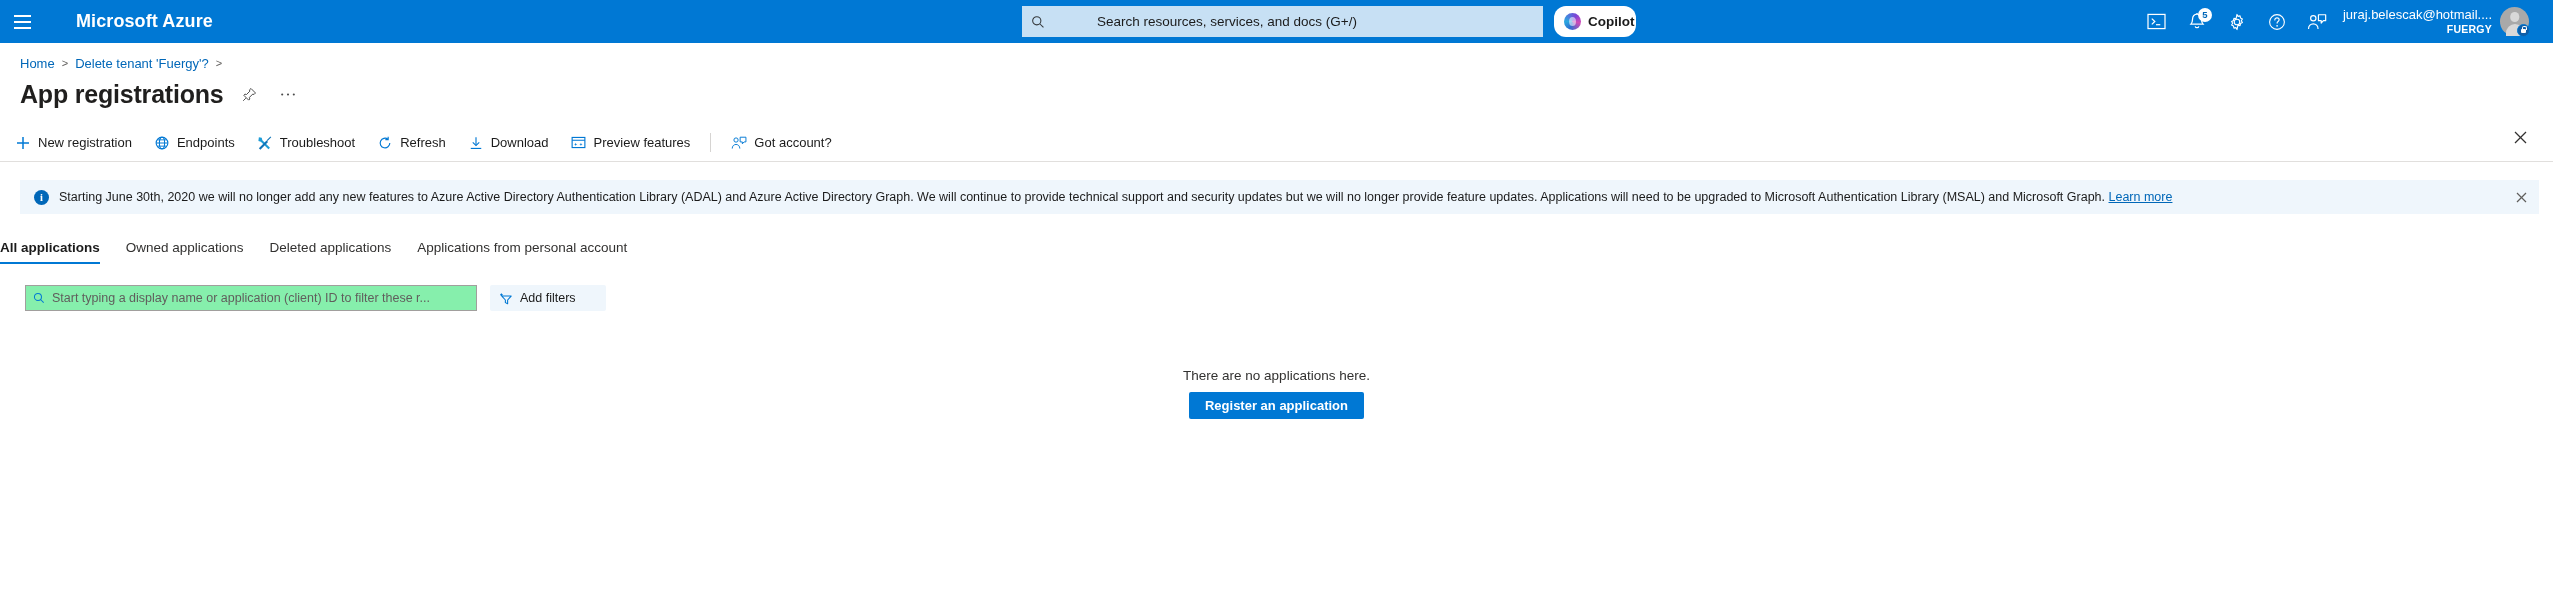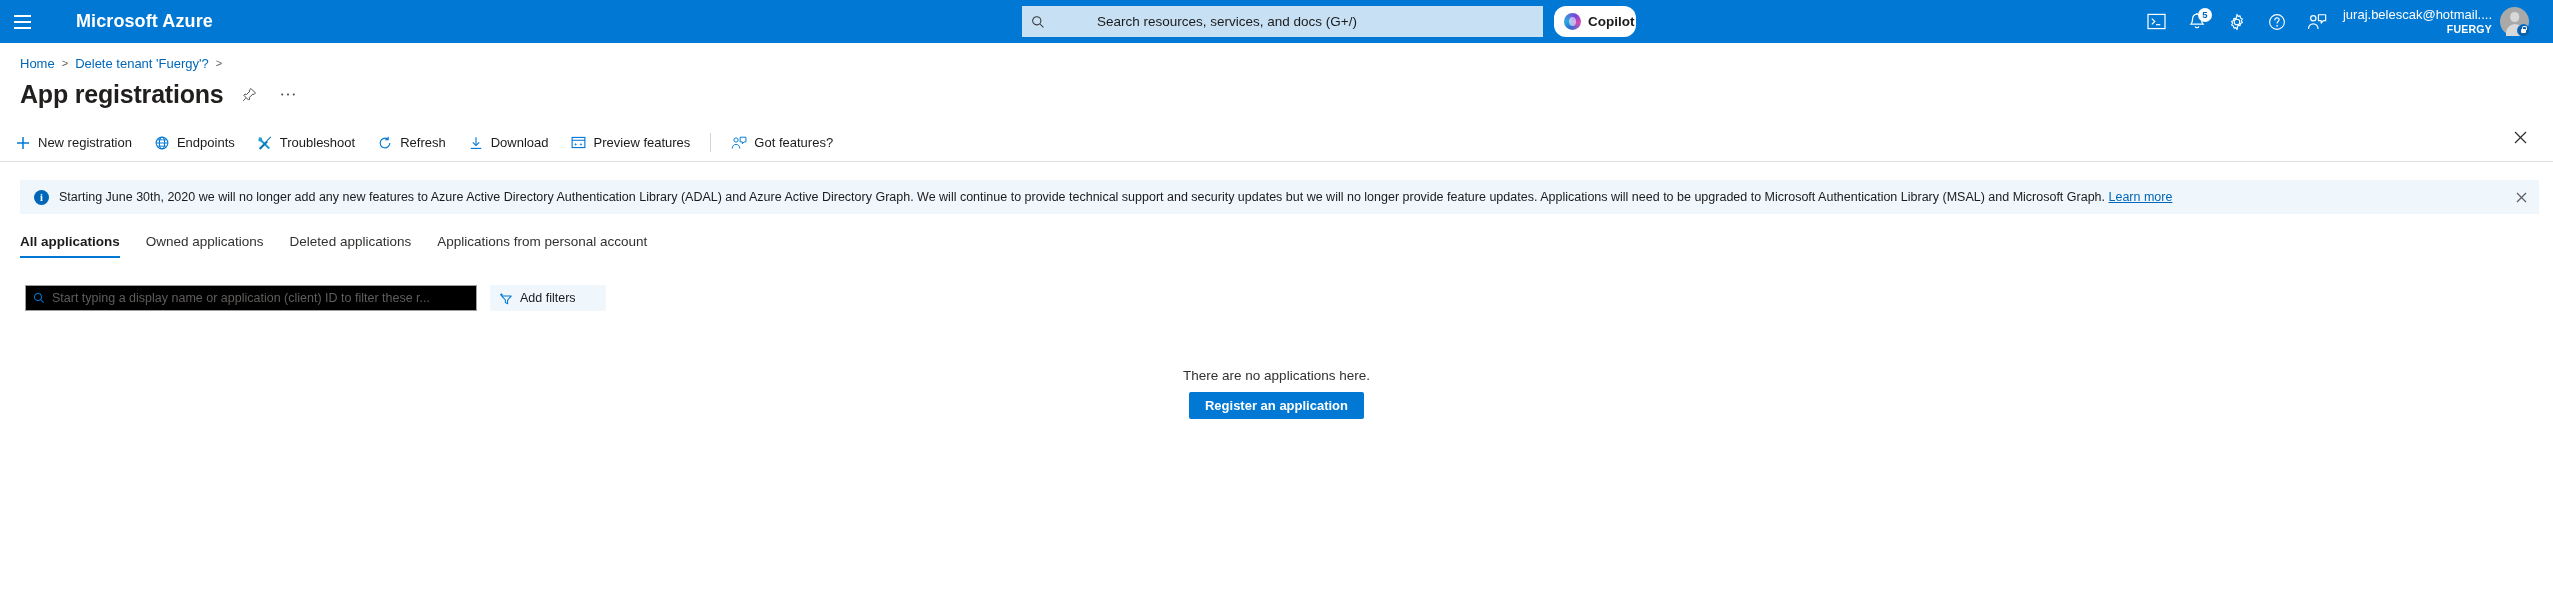--- a/index.html
+++ b/index.html
@@ -327,23 +327,22 @@
     transform: translateY(-50%);
     width: 24px; height: 24px;
     display: flex; align-items: center; justify-content: center;
     cursor: pointer;
     color: #605e5c;
   }
 
   
   .tabs {
     display: flex;
-    align-items: flex-start;
+    align-items: center;
     gap: 0;
-    padding-left: 20px;
     margin-top: 20px;
     height: 36px;
     border-bottom: none;
   }
   .tab {
     position: relative;
     padding: 0 13px 9px 13px;
     font-size: 13.5px;
     color: #323130;
     cursor: pointer;
@@ -370,21 +369,21 @@
     align-items: center;
     gap: 13px;
     padding-left: 25px;
     margin-top: 14px;
     height: 28px;
   }
   .filter-input {
     width: 452px;
     height: 26px;
     border: 1px solid #a19f9d;
-    background: #000000;
+    background: #86efac;
     display: flex;
     align-items: center;
     padding: 0 7px;
     cursor: text;
   }
   .filter-input .mag { margin-right: 7px; color: #0078d4; flex: 0 0 auto; }
   .filter-input .ph {
     font-size: 12.5px;
     color: #605e5c;
     overflow: hidden;
@@ -622,21 +621,21 @@
     <div class="cmd-sep"></div>
 
     <div class="cmd">
       <span class="ci">
         <svg width="16" height="14" viewBox="0 0 21 18">
           <circle cx="6.6" cy="5.1" r="2.8" fill="none" stroke="currentColor" stroke-width="1.25"></circle>
           <path d="M1.6 16.3c0-3.3 2.2-5.4 5-5.4s5 2.1 5 5.4" fill="none" stroke="currentColor" stroke-width="1.25"></path>
           <path d="M12 1.4h7.6v6.2h-2.4l-2.3 2.5V7.6H12z" fill="none" stroke="currentColor" stroke-width="1.25" stroke-linejoin="round"></path>
         </svg>
       </span>
-      <span>Got features?</span>
+      <span>Got account?</span>
     </div>
 
   </div>
 
   <div class="banner">
     <span class="info-ic">i</span>
     <div class="btxt">
       <span>Starting June 30th, 2020 we will no longer add any new features to Azure Active Directory Authentication Library (ADAL) and Azure Active Directory Graph. We will continue to provide technical support and security updates but we will no longer provide feature updates. Applications will need to be upgraded to Microsoft Authentication Library (MSAL) and Microsoft Graph.</span>
       <a>Learn more</a>
     </div>

